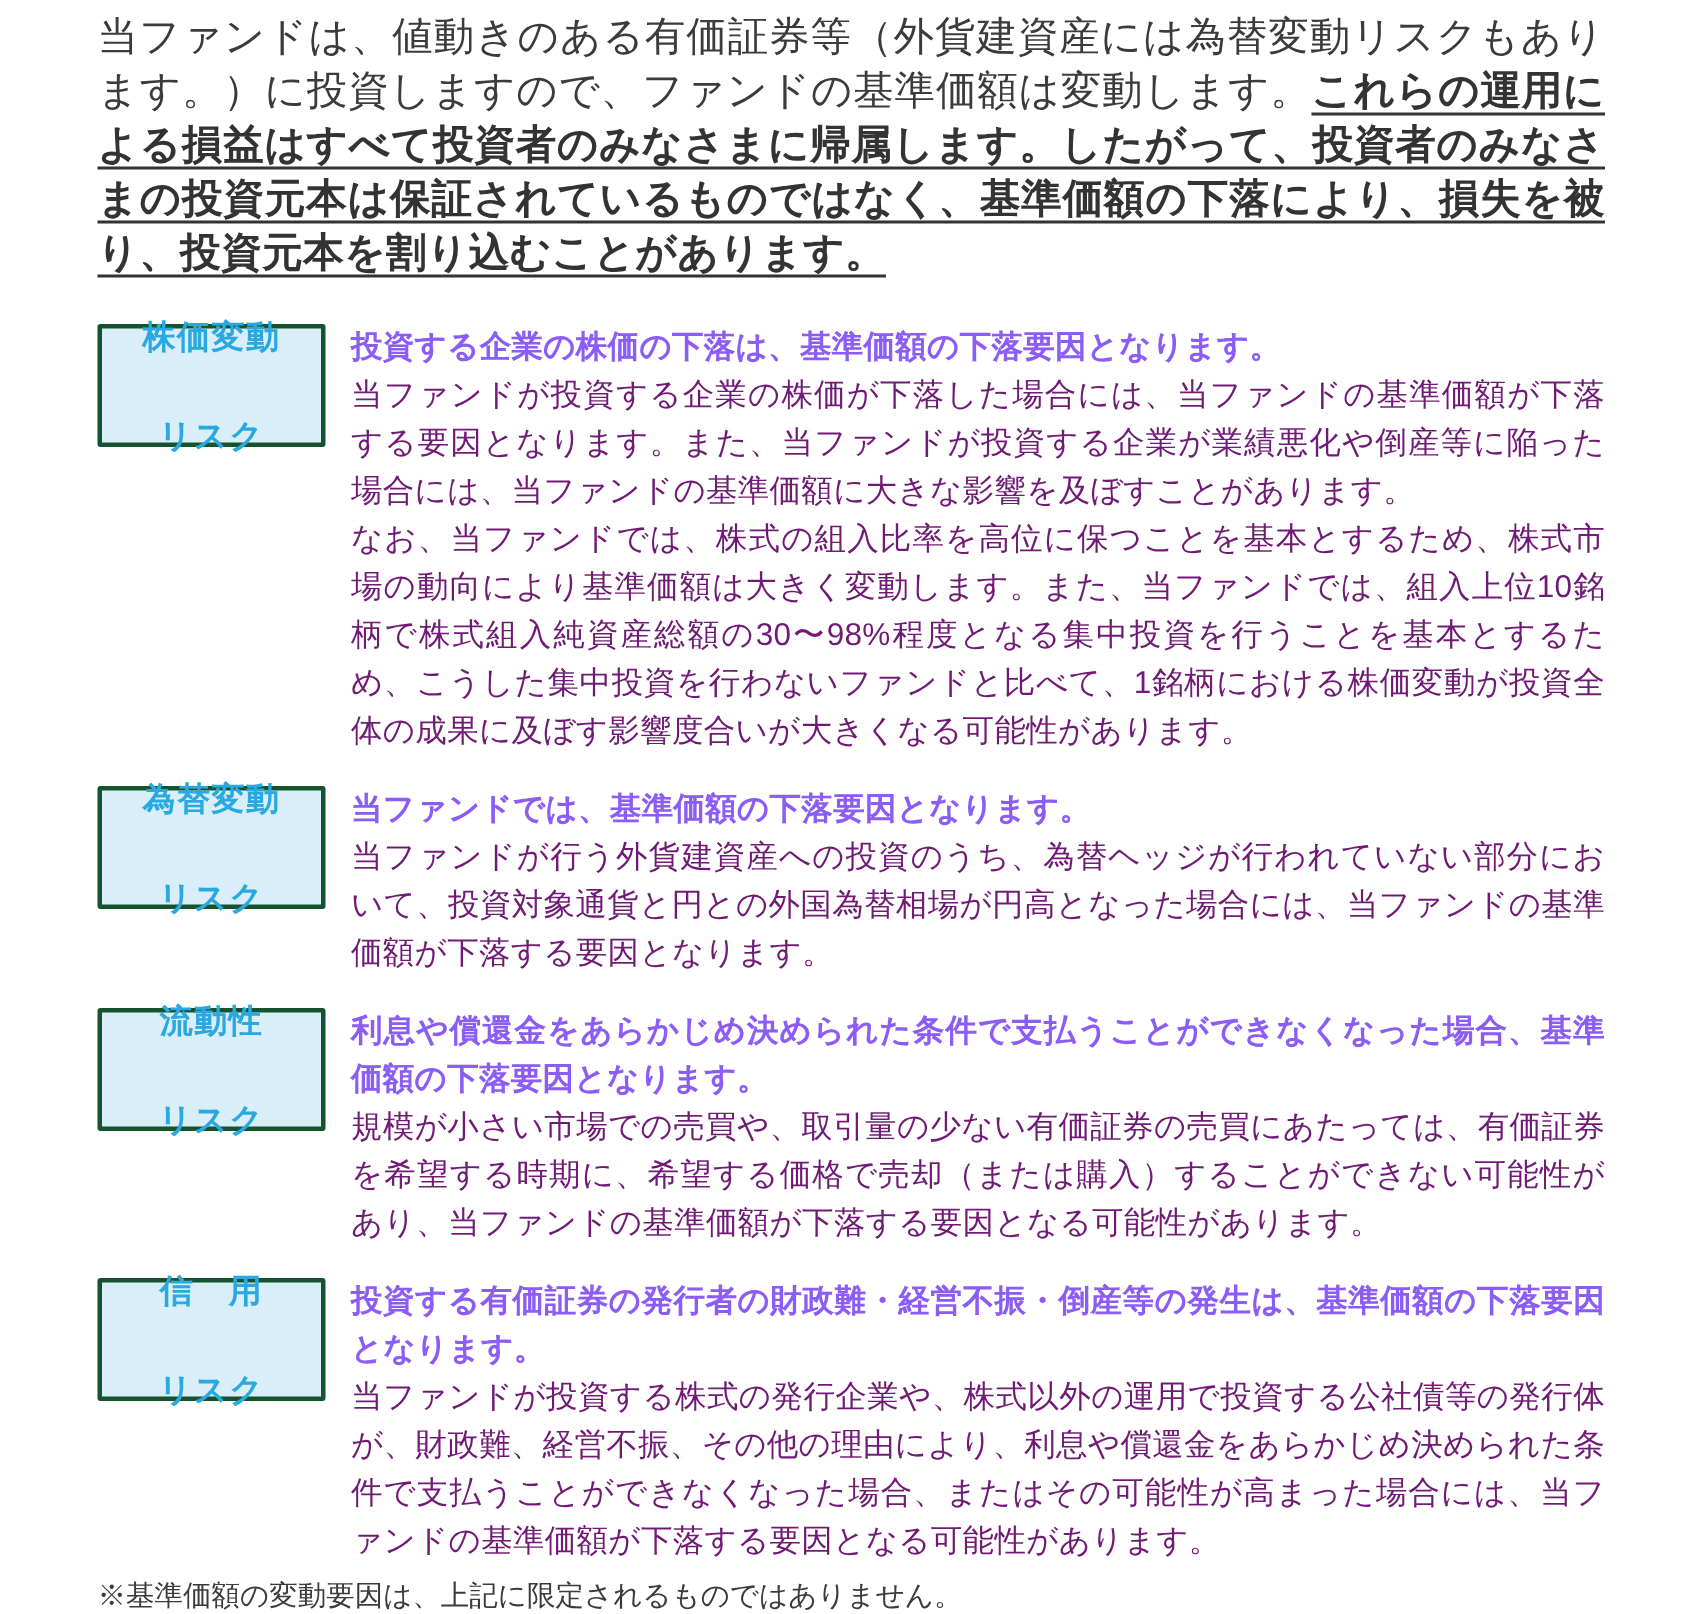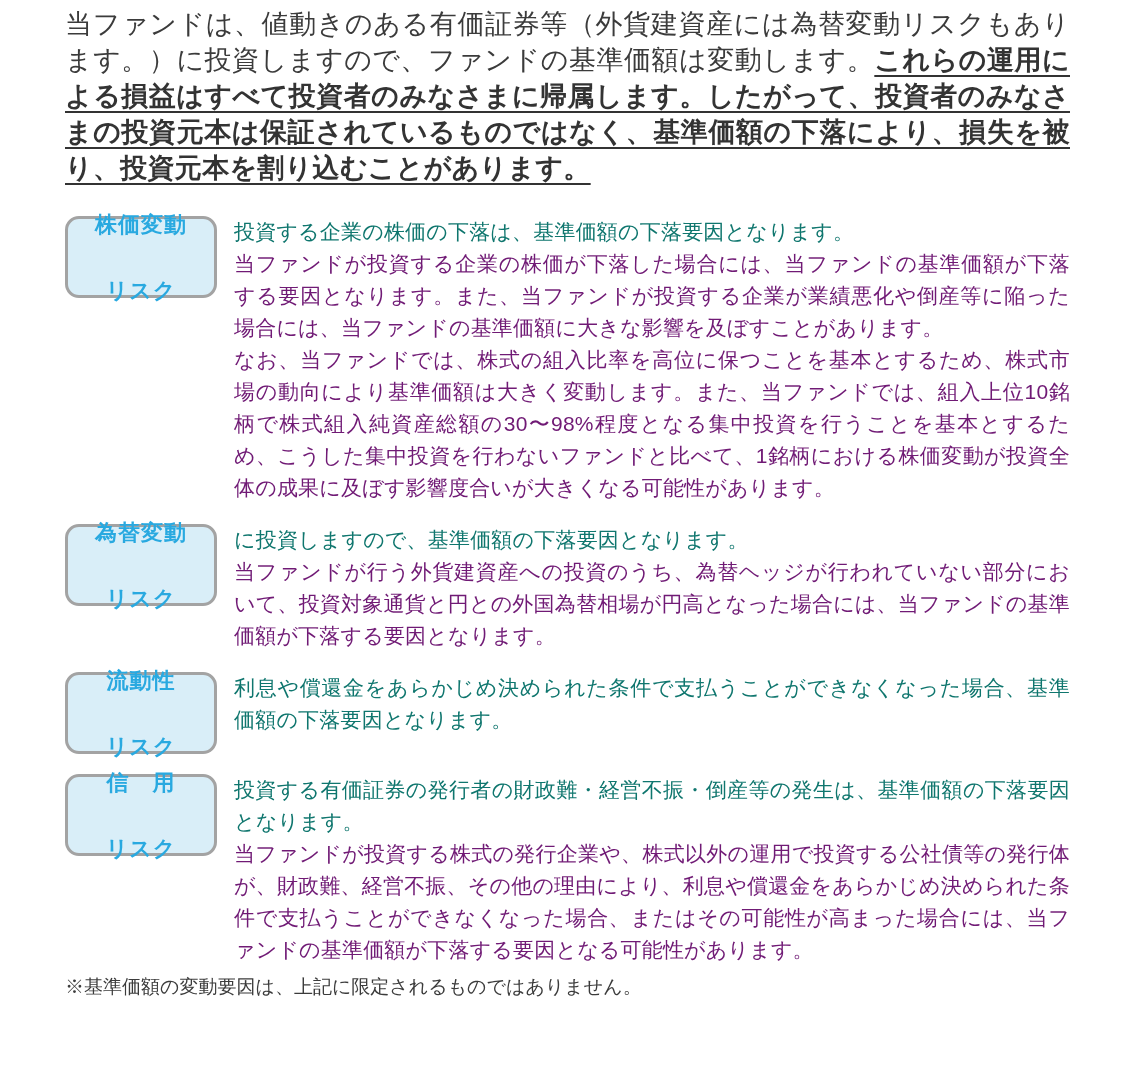--- a/index.html
+++ b/index.html
@@ -39,44 +39,44 @@
   }
   .risk-section {
     display: flex;
     align-items: flex-start;
   }
   .risk-label {
     flex: 0 0 152px;
     height: 82px;
     margin-right: 17px;
     background: #d9eef8;
-    border: 3px solid #a3a3a3;
-    border-radius: 14px;
+    border: 3px solid #14532d;
+    border-radius: 2px;
     display: flex;
     flex-direction: column;
     align-items: center;
     justify-content: center;
     color: #29a9e0;
     font-weight: bold;
     font-size: 22px;
     line-height: 27px;
     letter-spacing: 1px;
     text-align: center;
     gap: 39px;
   }
   .risk-content {
     flex: 1;
     font-size: 21px;
     line-height: 32px;
     letter-spacing: 0.2px;
     text-align: justify;
   }
   .headline {
-    color: #0f766e;
-    font-weight: normal;
+    color: #8b5cf6;
+    font-weight: bold;
   }
   .body-par {
     color: #701a75;
   }
   
   .footnote {
     margin-top: 8px;
     font-size: 19px;
     line-height: 26px;
     color: #3b3b3b;
@@ -102,32 +102,33 @@
         <p class="body-par">なお、当ファンドでは、株式の組入比率を高位に保つことを基本とするため、株式市場の動向により基準価額は大きく変動します。また、当ファンドでは、組入上位10銘柄で株式組入純資産総額の30〜98%程度となる集中投資を行うことを基本とするため、こうした集中投資を行わないファンドと比べて、1銘柄における株価変動が投資全体の成果に及ぼす影響度合いが大きくなる可能性があります。</p>
       </div>
     </section>
 
     <section class="risk-section">
       <div class="risk-label">
         <span>為替変動</span>
         <span>リスク</span>
       </div>
       <div class="risk-content">
-        <p class="headline">に投資しますので、基準価額の下落要因となります。</p>
+        <p class="headline">当ファンドでは、基準価額の下落要因となります。</p>
         <p class="body-par">当ファンドが行う外貨建資産への投資のうち、為替ヘッジが行われていない部分において、投資対象通貨と円との外国為替相場が円高となった場合には、当ファンドの基準価額が下落する要因となります。</p>
       </div>
     </section>
 
     <section class="risk-section">
       <div class="risk-label">
         <span>流動性</span>
         <span>リスク</span>
       </div>
       <div class="risk-content">
         <p class="headline">利息や償還金をあらかじめ決められた条件で支払うことができなくなった場合、基準価額の下落要因となります。</p>
+        <p class="body-par">規模が小さい市場での売買や、取引量の少ない有価証券の売買にあたっては、有価証券を希望する時期に、希望する価格で売却（または購入）することができない可能性があり、当ファンドの基準価額が下落する要因となる可能性があります。</p>
       </div>
     </section>
 
     <section class="risk-section">
       <div class="risk-label">
         <span>信　用</span>
         <span>リスク</span>
       </div>
       <div class="risk-content">
         <p class="headline">投資する有価証券の発行者の財政難・経営不振・倒産等の発生は、基準価額の下落要因となります。</p>

